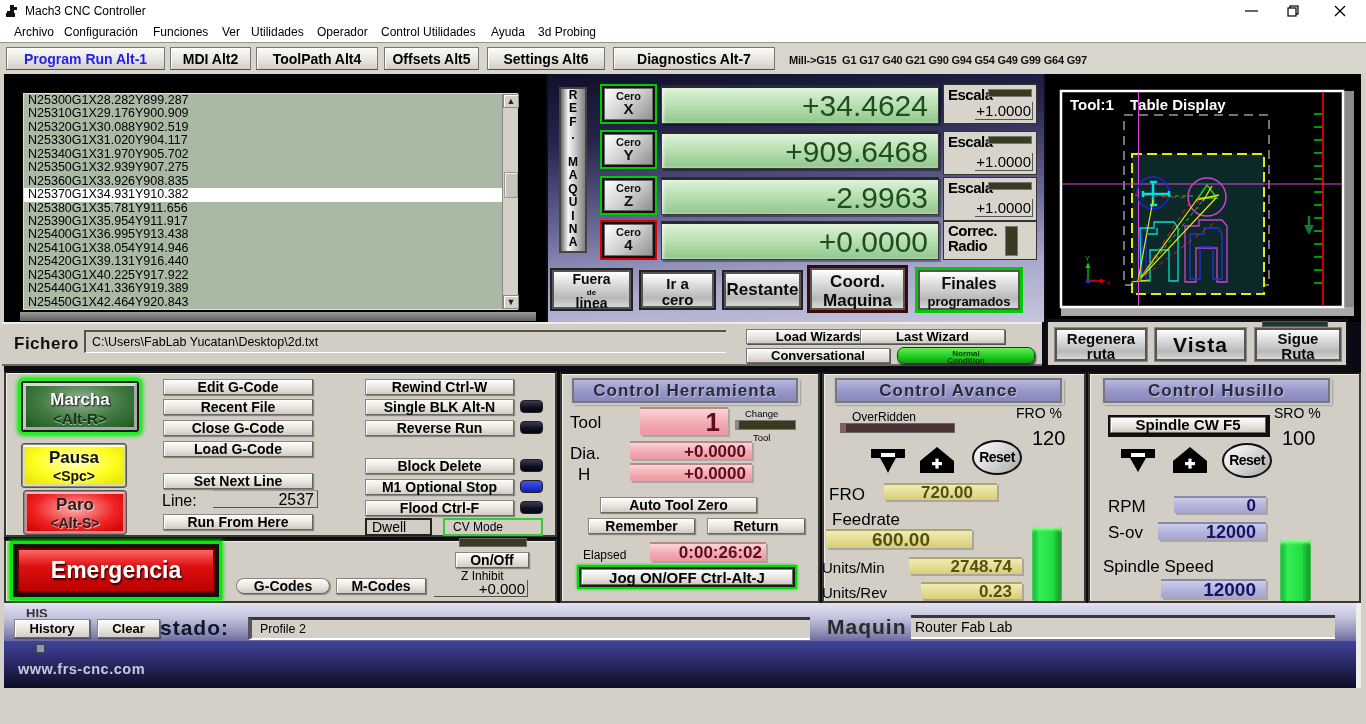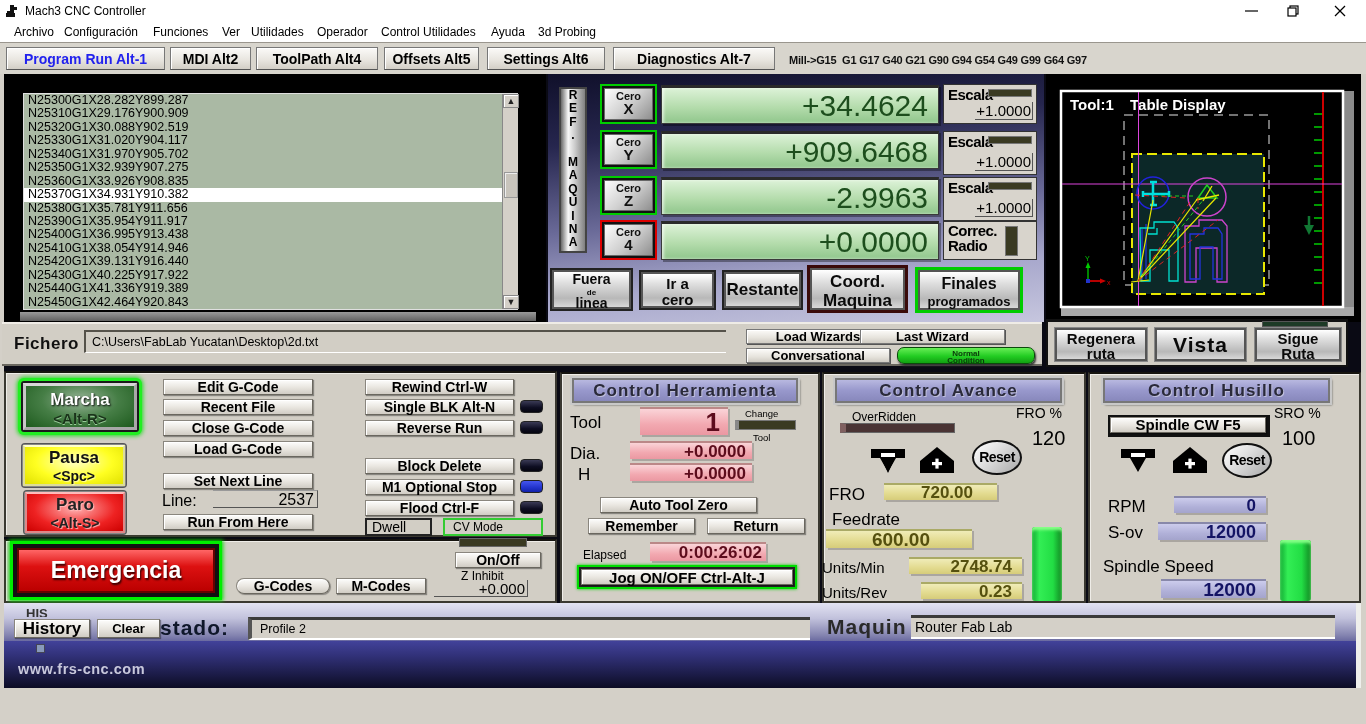--- a/index.html
+++ b/index.html
@@ -340,21 +340,21 @@
 <div class="abs" style="left:443px; top:518px; width:100px; height:18px; border:2px solid #33cc33; font-size:12px; padding-left:8px; line-height:14px; color:#000;">CV Mode</div>
 
 <div class="abs" style="left:10px; top:541px; width:212px; height:59px; background:#00ee00; border-radius:0; box-shadow:0 0 4px 1px #00dd00;">
   <div style="position:absolute; left:3px; top:3px; right:3px; bottom:3px; background:#111;">
     <div style="position:absolute; left:4px; top:4px; right:4px; bottom:4px; background:linear-gradient(180deg,#ff6666 0%,#dd1111 40%,#bb0000 100%); border:2px solid #660000; text-align:center; color:#fff; font-weight:bold; font-size:23px; line-height:41px; text-shadow:1px 2px 2px #300;">Emergencia</div>
   </div>
 </div>
 <div class="abs btn" style="left:236px; top:578px; width:94px; height:16px; line-height:14px;border-radius:8px;">G-Codes</div>
 <div class="abs btn" style="left:336px; top:578px; width:90px; height:16px; line-height:14px;">M-Codes</div>
 <div class="abs" style="left:459px; top:538px; width:68px; height:9px; background:#3a3a22; border:1px solid #666;"></div>
-<div class="abs btn" style="left:455px; top:552px; width:86px; height:16px; line-height:14px;">On/Off</div>
+<div class="abs btn" style="left:455px; top:552px; width:74px; height:16px; line-height:14px;">On/Off</div>
 <div class="abs lab" style="left:461px; top:569px; font-size:12px;">Z Inhibit</div>
 <div class="abs" style="left:434px; top:580px; width:94px; height:17px; border-bottom:1px solid #555; border-right:1px solid #555; font-size:15px; text-align:right; padding-right:2px;">+0.000</div>
 <div class="abs panel" id="pherr"></div>
 <div class="abs panel" id="pav"></div>
 <div class="abs panel" id="phus"></div>
 
 <div class="abs hdr" style="left:572px; top:378px; width:226px;">Control Herramienta</div>
 <div class="abs lab" style="left:570px; top:413px; font-size:17px;">Tool</div>
 <div class="abs dro-p" style="left:640px; top:407px; width:88px; height:28px; font-size:26px; line-height:26px; padding-right:8px;">1</div>
 <div class="abs lab" style="left:745px; top:408px; font-size:9.5px;">Change</div>
@@ -423,20 +423,20 @@
 <div class="abs" style="left:1280px; top:540px; width:31px; height:61px; background:linear-gradient(90deg,#11aa33 0%,#33ee55 25%,#22dd44 70%,#118822 100%); border-radius:3px; box-shadow:inset 0 3px 3px #8f8;"></div>
 <div class="abs dro-l" style="left:1161px; top:579px; width:105px; height:19px; font-size:19px; line-height:18px; padding-right:10px;">12000</div>
 
 <div class="abs" id="statusrow"></div>
 <div class="abs" id="footer"></div>
 <div class="abs" id="footer2"></div>
 <div class="abs" style="left:0; top:603px; width:4px; height:85px; background:#d4d0c8;"></div>
 <div class="abs" style="left:1356px; top:603px; width:5px; height:85px; background:#efefec;"></div>
 <div class="abs" style="left:1361px; top:603px; width:5px; height:85px; background:#d4d0c8;"></div>
 <div class="abs" style="left:26px; top:606px; width:44px; height:11px; overflow:hidden; font-weight:bold; font-size:13px; color:#333;">HIS</div>
-<div class="abs btn" style="left:14px; top:619px; width:76px; height:19px; line-height:17px; font-size:17px;">History</div>
+<div class="abs btn" style="left:14px; top:619px; width:76px; height:19px; line-height:17px; font-size:13px;">History</div>
 <div class="abs btn" style="left:97px; top:619px; width:63px; height:19px; line-height:17px; font-size:13px;">Clear</div>
 <div class="abs" style="left:160px; top:616px; font-weight:bold; font-size:21px; color:#0f172a; letter-spacing:1px;">stado:</div>
 <div class="abs" style="left:248px; top:617px; width:562px; height:23px; background:#d4d0c8; border-top:3px solid #3a3a3a; border-left:4px solid #555; border-bottom:2px solid #fff; font-size:12.5px; color:#000; line-height:18px; padding-left:8px;">Profile 2</div>
 <div class="abs" style="left:827px; top:615px; font-weight:bold; font-size:21px; color:#2a2a2a; letter-spacing:1px;">Maquin</div>
 <div class="abs" style="left:911px; top:615px; width:424px; height:24px; background:#d4d0c8; border-top:3px solid #3a3a3a; border-bottom:2px solid #fff; font-size:14px; color:#000; line-height:19px; padding-left:4px;">Router Fab Lab</div>
 <div class="abs" style="left:18px; top:661px; font-weight:bold; font-size:14.5px; color:#c8c8dc; letter-spacing:0.5px;">www.frs-cnc.com</div>
 <div class="abs" style="left:36px; top:644px; width:9px; height:9px; background:#8899bb; border:1px solid #445;"></div>
 
 </body></html>

